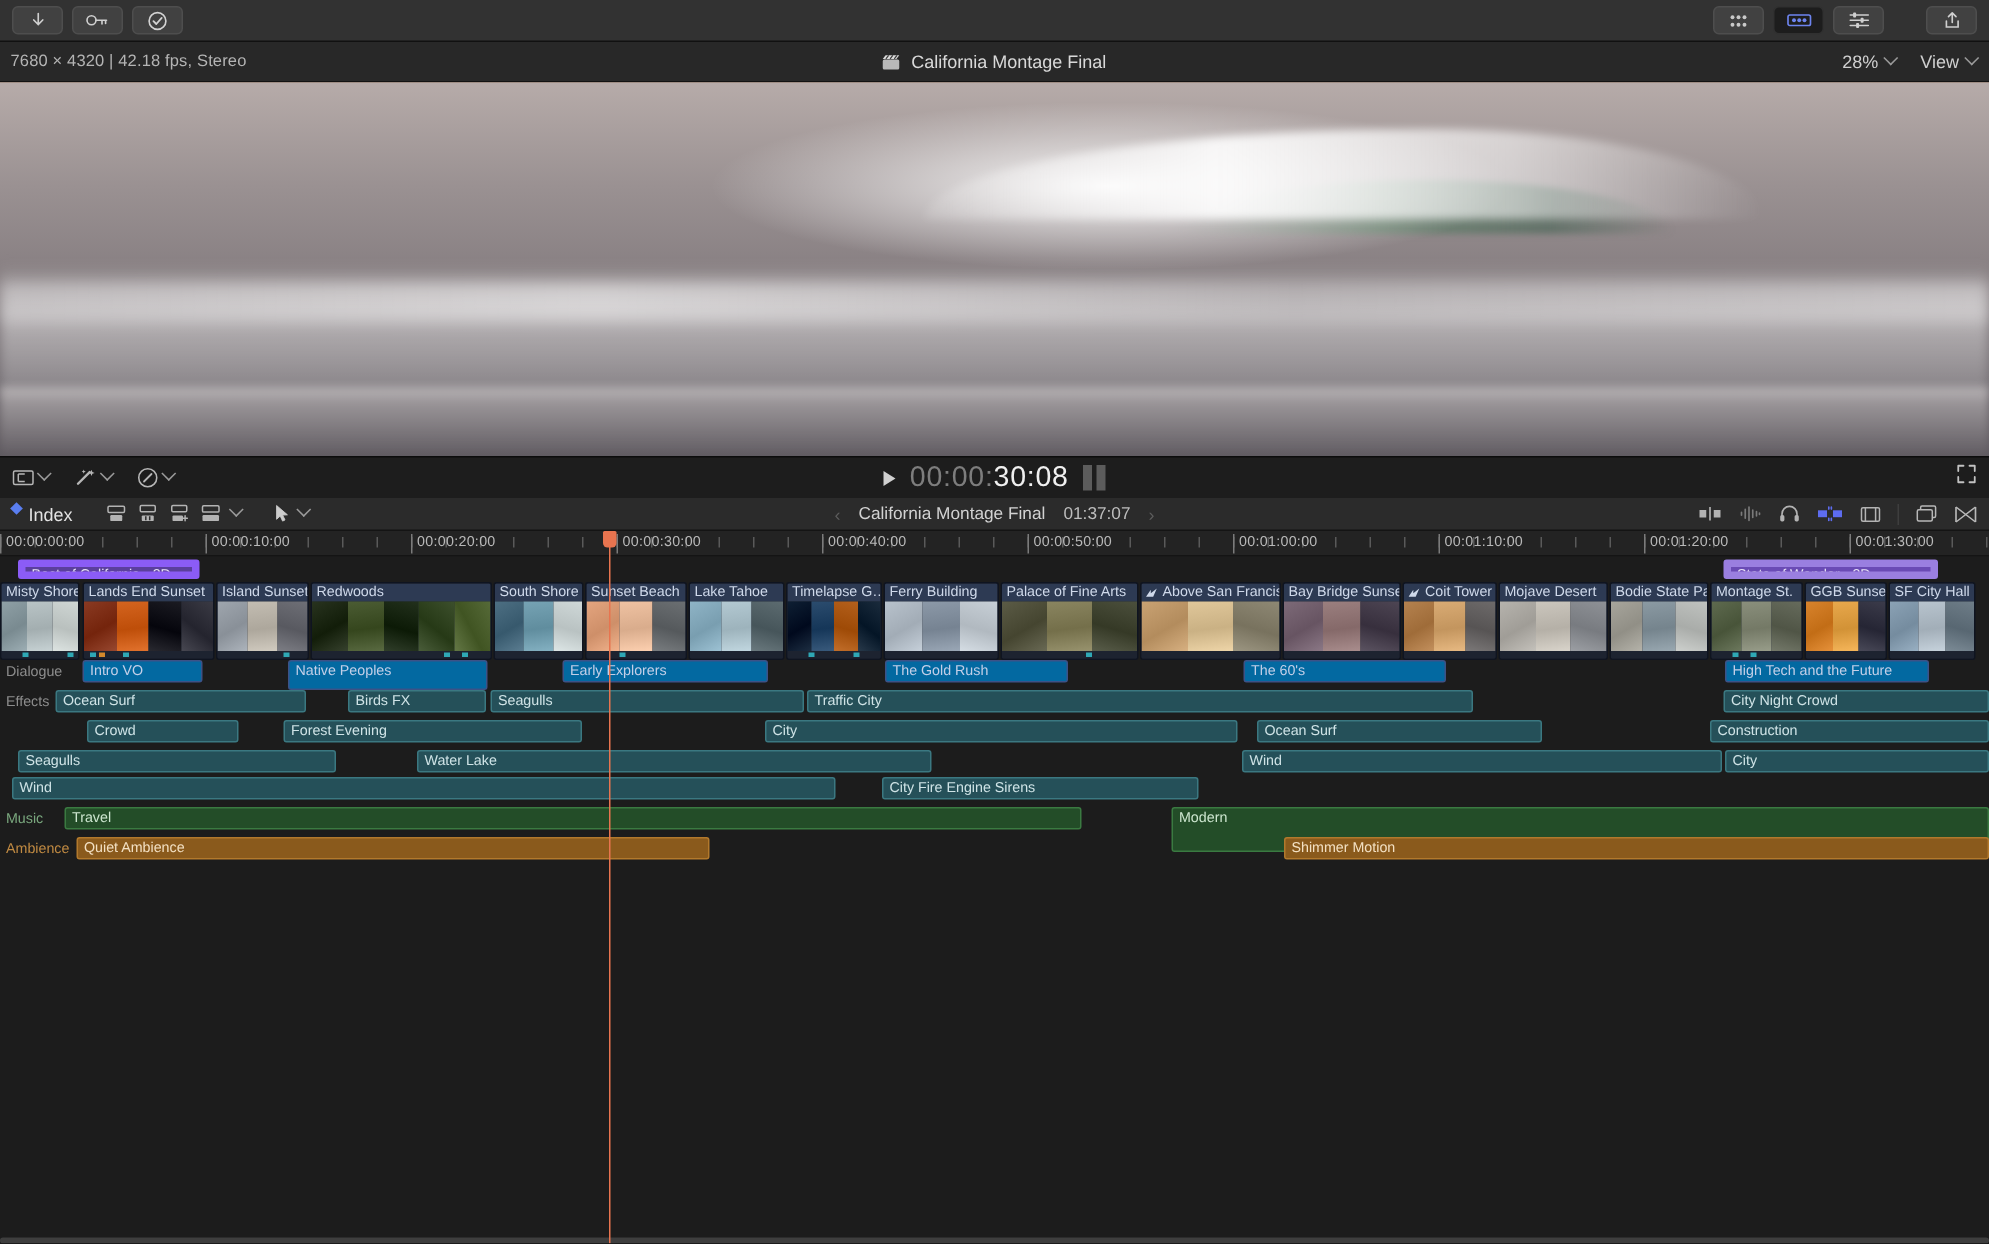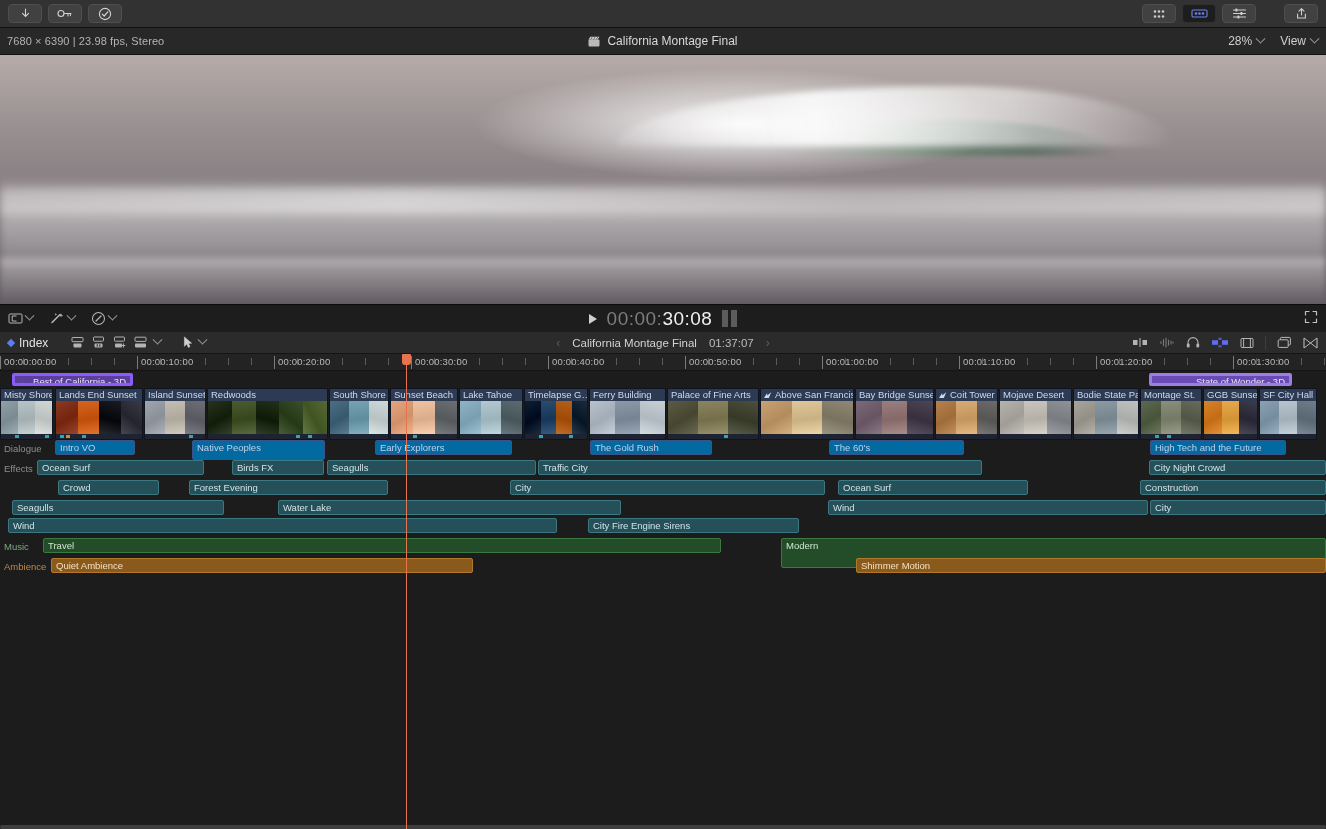--- a/index.html
+++ b/index.html
@@ -118,21 +118,21 @@
   }
   .pausebars { display:flex; gap:3px; }
   .pausebars i { display:block; width:6px; height:17px; background:#5c5c5c; }
   .vb-right { margin-left: auto; }
 
   
   .tlbar {
     flex: 0 0 22px; height: 22px; background: #2b2b2b; display: flex; align-items: center;
     position: relative; padding: 0 8px; border-bottom: 1px solid #141414;
   }
-  .index-btn { display: flex; align-items: center; gap: 5px; font-size: 12px; color: #e2e2e2; }
+  .index-btn { display: flex; gap: 5px; font-size: 12px; color: #e2e2e2; }
   .dot-blue { width: 6px; height: 6px; background: #5a7ef0; transform: rotate(45deg); }
   .tl-tools { display: flex; align-items: center; gap: 6px; margin-left: 22px; }
   .tl-center {
     position: absolute; left: 0; right: 0; display: flex; align-items: center;
     justify-content: center; gap: 12px; font-size: 11.5px; color: #d2d2d2; pointer-events: none;
   }
   .tl-center .dur { color: #bdbdbd; }
   .arr { color: #5d5d5d; font-size: 12px; }
   .tl-right { margin-left: auto; display: flex; align-items: center; gap: 11px; }
   .vsep { width: 1px; height: 14px; background: #3e3e3e; }
@@ -148,24 +148,23 @@
   .ruler .rlabel {
     position: absolute; top: 2px; font-size: 9.5px; color: #b9b9b9; white-space: nowrap;
     letter-spacing: .2px;
   }
   .lane-area { position: relative; }
 
   
   .titlestrip { position: relative; height: 17px; }
   .titleclip {
     position: absolute; top: 2px; height: 13px; background: #5b3f9e;
-    border: 3px solid #8b5cf6; border-radius: 2px;
+    border: 5px solid #8b5cf6; border-radius: 2px;
     font-size: 9.5px; color: #e8e2f7; padding: 0 4px; line-height: 11px; overflow: hidden;
     white-space: nowrap;
-    text-align: right;
   }
   .titleclip.sel { background: #6a4bb5; border-color: #9a7fe0; }
   .titleclip .kf { position:absolute; left: 6px; bottom: -3px; width: 3px; height: 3px; background:#b49cf0; transform: rotate(45deg); }
 
   
   .storyline { position: relative; height: 52px; background: #1c1c1c; }
   .vclip {
     position: absolute; top: 0; height: 52px; border: 1px solid #0f1420;
     border-radius: 2px; overflow: hidden; background: #202733;
   }
@@ -268,21 +267,21 @@
       <div class="tb-btn">
         <svg width="13" height="13" viewBox="0 0 13 13">
           <path d="M6.5 1.6 V8 M4 4.1 L6.5 1.6 L9 4.1" stroke="#cfcfcf" stroke-width="1.1" fill="none" stroke-linecap="round" stroke-linejoin="round"></path>
           <path d="M2.6 7 V11 H10.4 V7" stroke="#cfcfcf" stroke-width="1.1" fill="none" stroke-linecap="round"></path>
         </svg>
       </div>
     </div>
   </div>
 
   <div class="infobar">
-    <div class="meta">7680 × 6390 | 23.98 fps, Stereo</div>
+    <div class="meta">7680 × 4320 | 42.18 fps, Stereo</div>
     <div class="center">
       <svg width="12" height="11" viewBox="0 0 12 11">
         <rect x="0.5" y="3.6" width="11" height="6.8" rx="1" fill="#b9b9b9"></rect>
         <path d="M0.5 3.4 L2.4 0.8 L11.5 0.8 L9.6 3.4 Z" fill="#dadada"></path>
         <g stroke="#3a3a3a" stroke-width=".8">
             <path d="M2.6 3.3 L4.4 0.9 M5.4 3.3 L7.2 0.9 M8.2 3.3 L10 0.9"></path>
           </g>
       </svg>
       <span class="proj-title">California Montage Final</span>
     </div>

